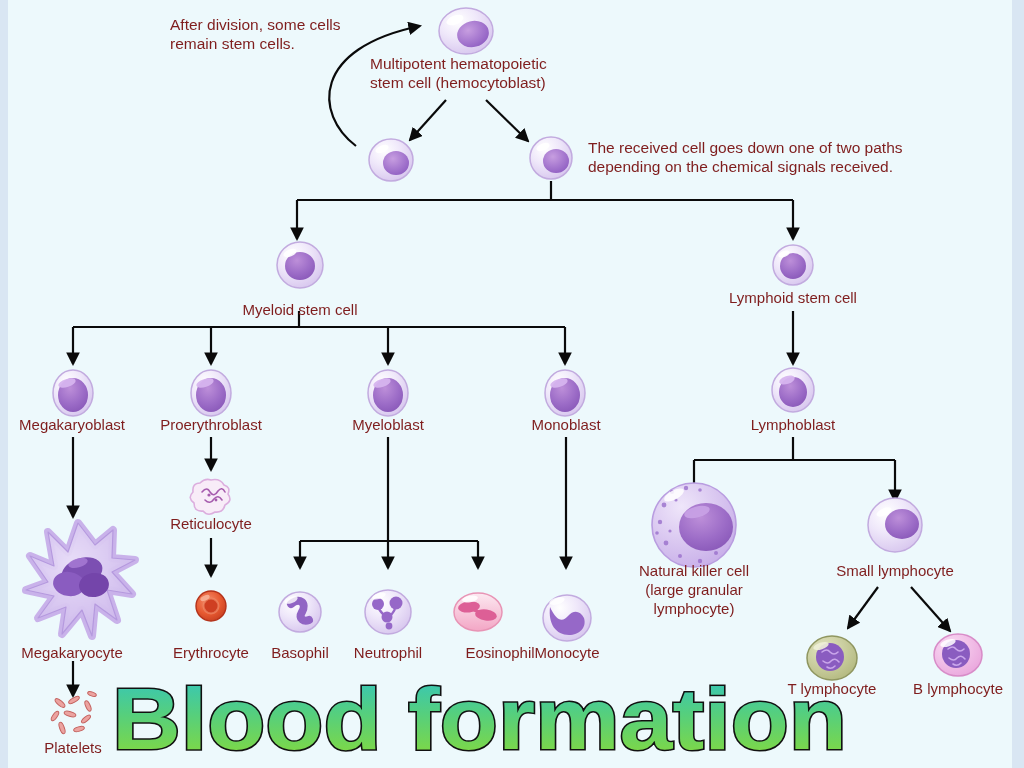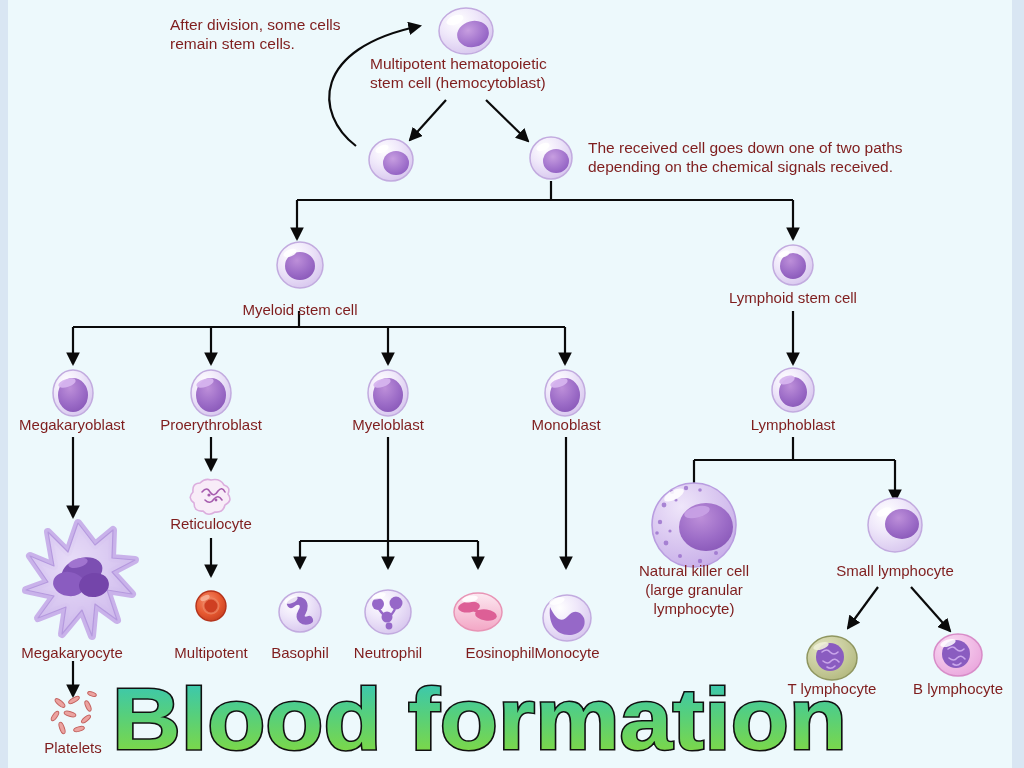--- a/index.html
+++ b/index.html
@@ -303,21 +303,21 @@
 
   <div class="lbl ctr" style="left:72px;top:415px;">Megakaryoblast</div>
   <div class="lbl ctr" style="left:211px;top:415px;">Proerythroblast</div>
   <div class="lbl ctr" style="left:388px;top:415px;">Myeloblast</div>
   <div class="lbl ctr" style="left:566px;top:415px;text-align:right;">Monoblast</div>
   <div class="lbl ctr" style="left:793px;top:415px;">Lymphoblast</div>
 
   <div class="lbl ctr" style="left:211px;top:514px;">Reticulocyte</div>
 
   <div class="lbl ctr" style="left:72px;top:643px;">Megakaryocyte</div>
-  <div class="lbl ctr" style="left:211px;top:643px;">Multipotent</div>
+  <div class="lbl ctr" style="left:211px;top:643px;">Erythrocyte</div>
   <div class="lbl ctr" style="left:300px;top:643px;">Basophil</div>
   <div class="lbl ctr" style="left:388px;top:643px;">Neutrophil</div>
   <div class="lbl ctr" style="left:500px;top:643px;">Eosinophil</div>
   <div class="lbl ctr" style="left:567px;top:643px;">Monocyte</div>
 
   <div class="lbl ctr" style="left:73px;top:738px;">Platelets</div>
 
   <div class="lbl ctr" style="left:694px;top:561px;">
     <div>Natural killer cell</div>
     <div>(large granular</div>

